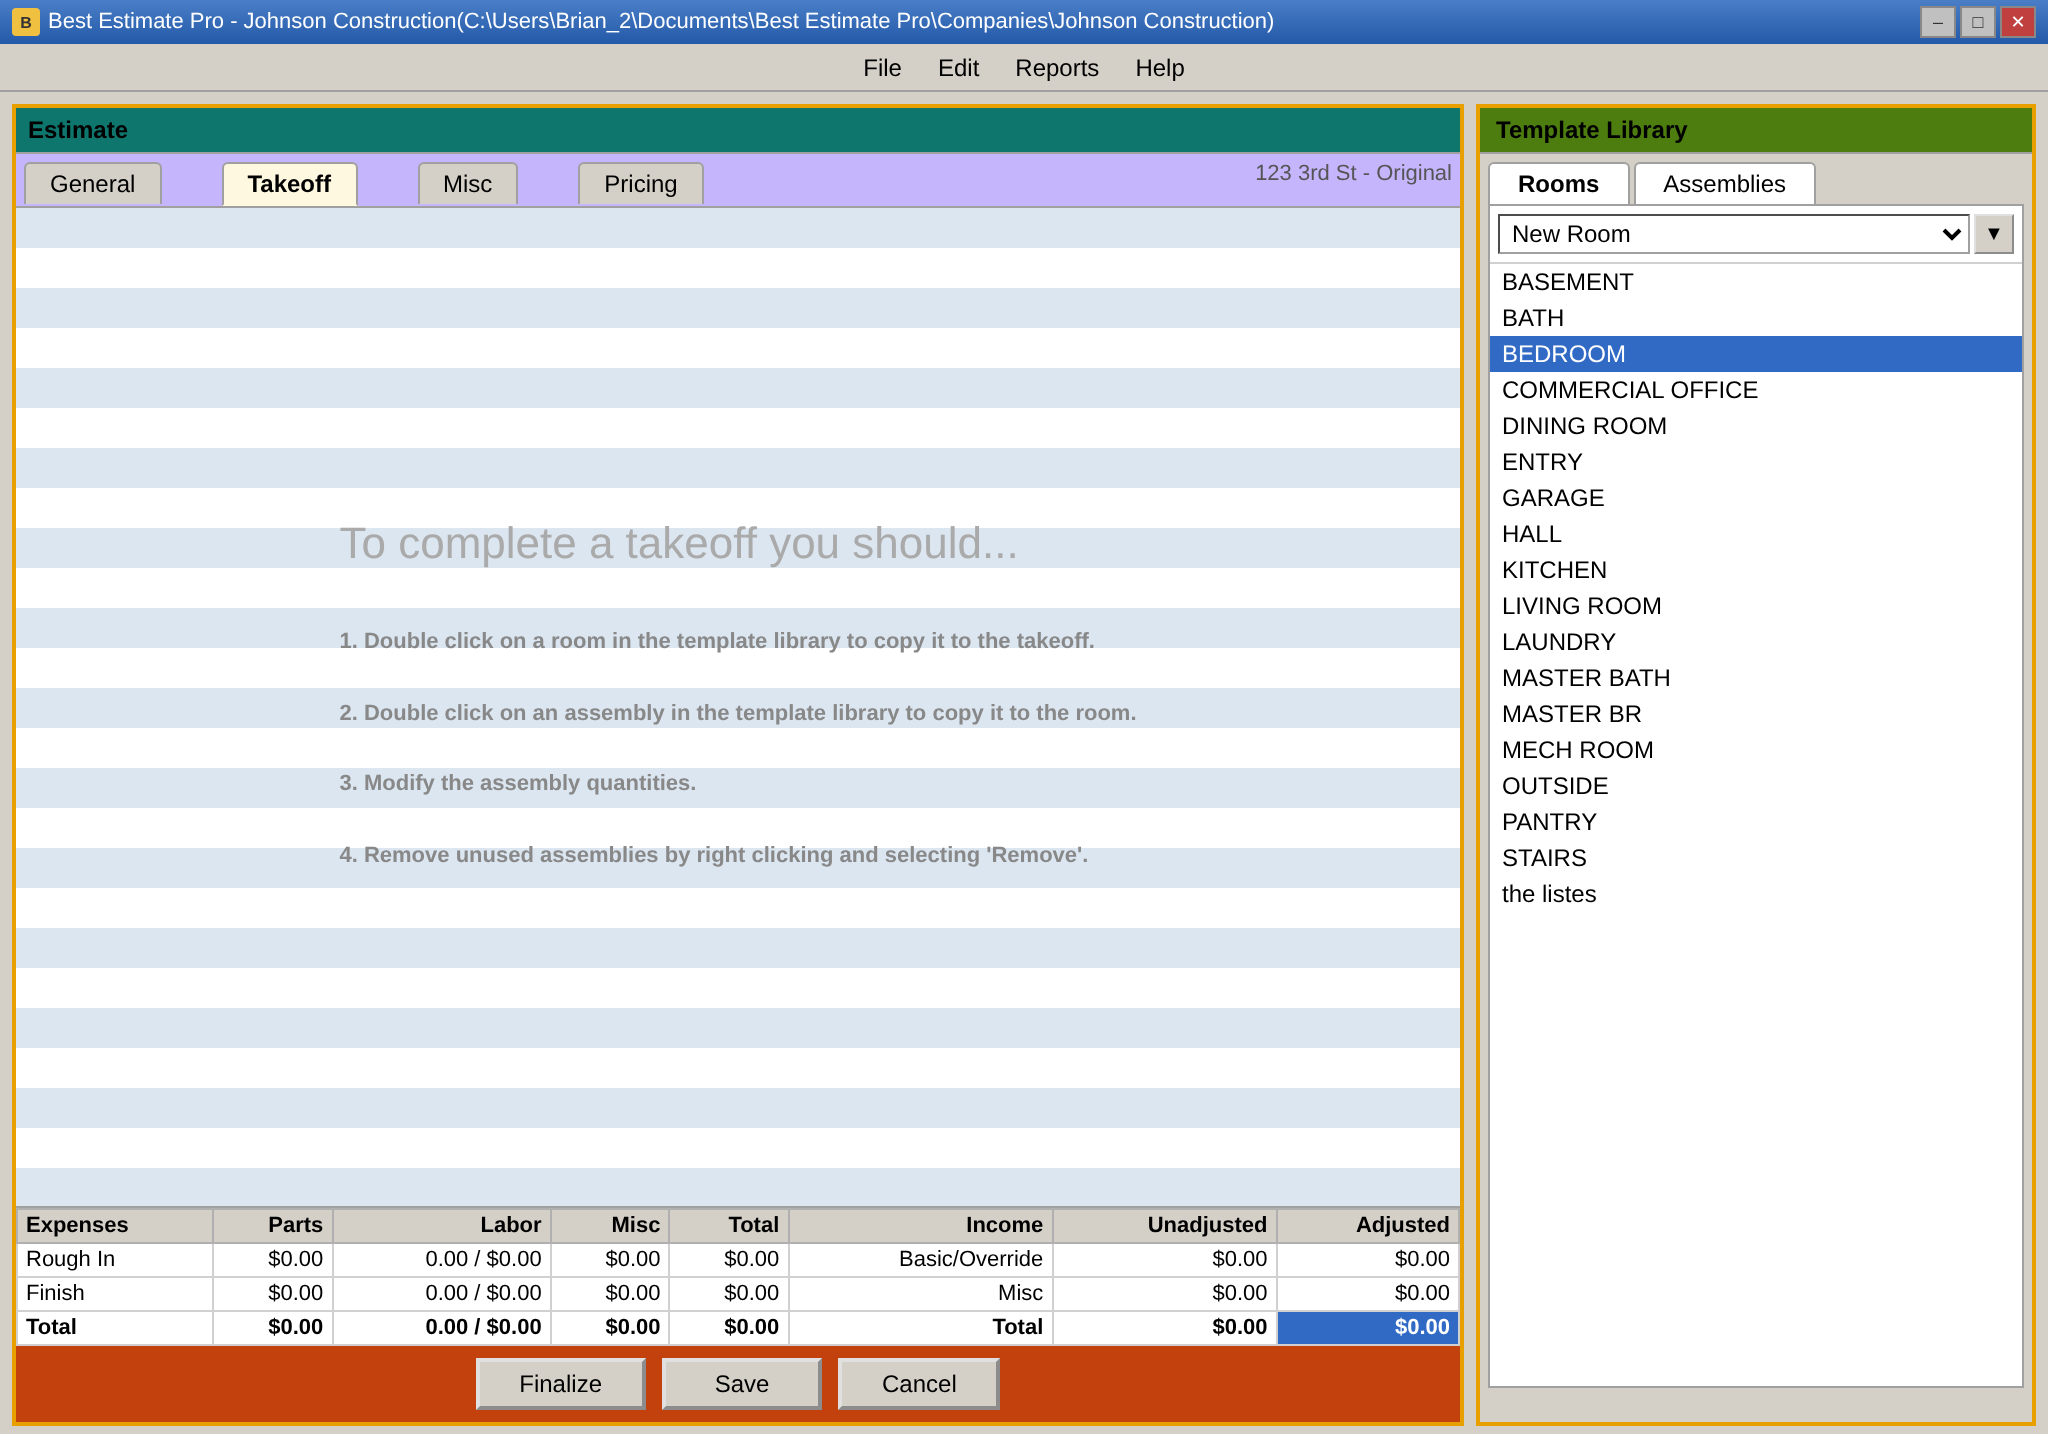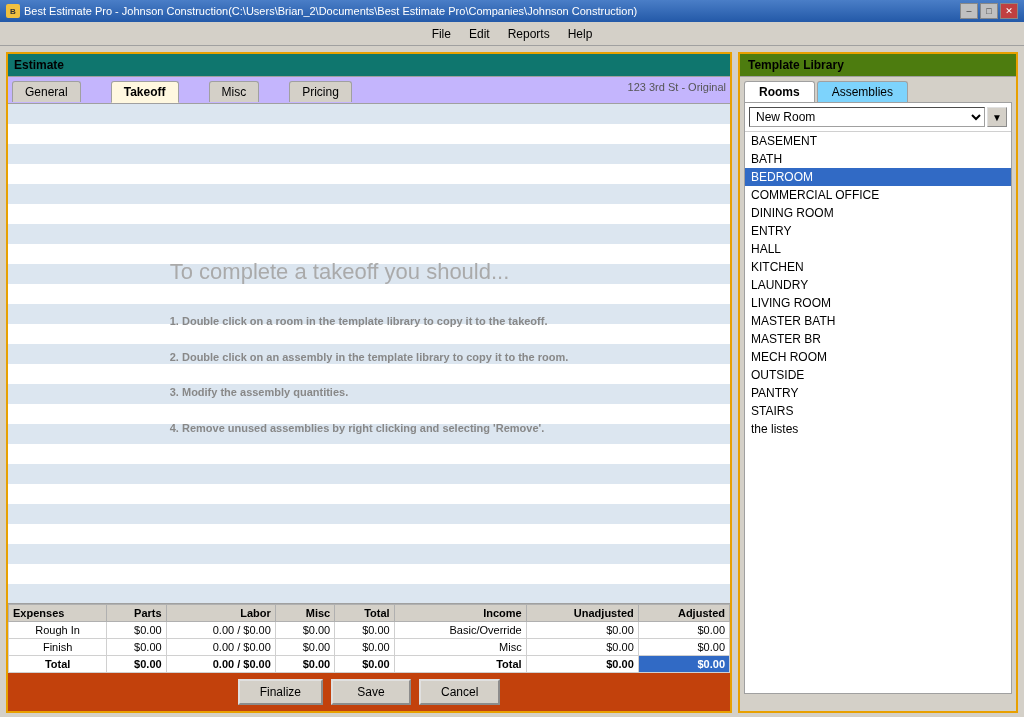--- a/index.html
+++ b/index.html
@@ -190,21 +190,21 @@
       text-align: right;
       font-weight: bold;
     }
     .summary-table td {
       border: 1px solid #d0d0d0;
       padding: 2px 4px;
       text-align: right;
     }
     .summary-table tr.header-row th { text-align: right; }
     .summary-table tr.header-row th:first-child { text-align: left; }
-    .summary-table td.label-cell { text-align: center; font-weight: normal; }
+    .summary-table td.label-cell { text-align: left; font-weight: normal; }
     .summary-table tr:last-child td { font-weight: bold; }
     .highlight-blue { background: #316ac5; color: white; }
 
     
     .footer-buttons {
       display: flex;
       justify-content: center;
       gap: 8px;
       padding: 6px;
       background: #c2410c;
@@ -234,21 +234,21 @@
       border-bottom: 1px solid #a0a0a0;
     }
     .template-tabs {
       display: flex;
       padding: 4px 4px 0 4px;
       gap: 2px;
     }
     .template-tab {
       padding: 3px 14px;
       border: 1px solid #a0a0a0;
-      background: #7dd3fc;
+      background: #ffffff;
       cursor: pointer;
       font-size: 12px;
       border-radius: 3px 3px 0 0;
       border-bottom: none;
     }
     .template-tab.active {
       background: white;
       font-weight: bold;
     }
     .template-body {
@@ -413,24 +413,25 @@
         <div class="new-room-btn">▼</div>
       </div>
       <div class="room-list" id="room-list">
 
       <div class="room-item">BASEMENT</div>
           <div class="room-item">BATH</div>
           <div class="room-item selected">BEDROOM</div>
           <div class="room-item">COMMERCIAL OFFICE</div>
           <div class="room-item">DINING ROOM</div>
           <div class="room-item">ENTRY</div>
+          <div class="room-item">GARAGE</div>
           <div class="room-item">HALL</div>
           <div class="room-item">KITCHEN</div>
+          <div class="room-item">LIVING ROOM</div>
           <div class="room-item">LAUNDRY</div>
-          <div class="room-item">LIVING ROOM</div>
           <div class="room-item">MASTER BATH</div>
           <div class="room-item">MASTER BR</div>
           <div class="room-item">MECH ROOM</div>
           <div class="room-item">OUTSIDE</div>
           <div class="room-item">PANTRY</div>
           <div class="room-item">STAIRS</div>
           <div class="room-item">the listes</div>
         </div>
     </div>
   </div>

